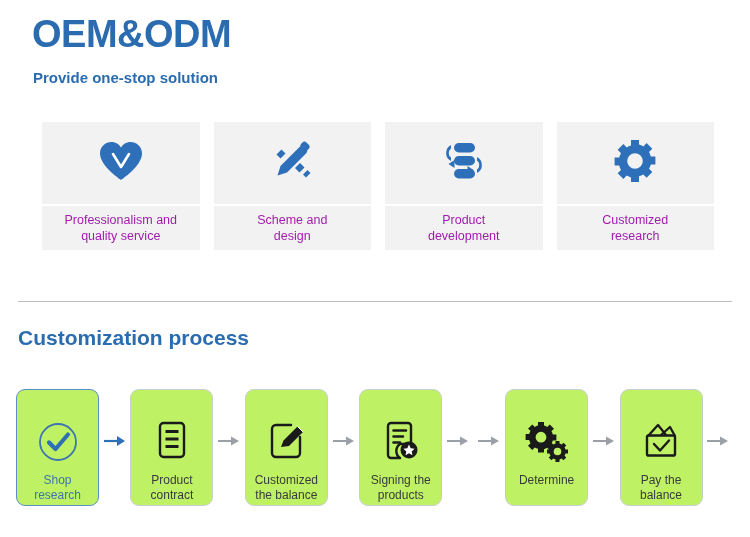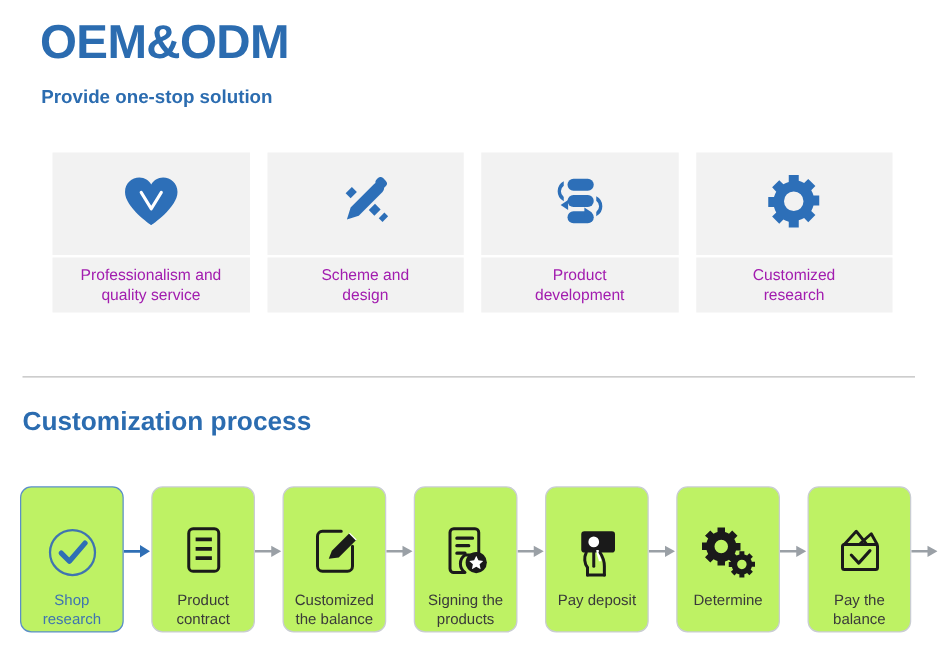--- a/index.html
+++ b/index.html
@@ -266,37 +266,20 @@
       </div>
     </div>
 
     <div class="arrow">
       <svg width="22" height="12" viewBox="0 0 22 12">
         <path d="M0 6 H14" stroke="#9aa0a6" stroke-width="2"></path>
         <path d="M13 1.5 L21 6 L13 10.5 Z" fill="#9aa0a6"></path>
       </svg>
     </div>
 
-    <div class="step">
-      <div class="step-icon">
-        <svg width="44" height="44" viewBox="0 0 44 44">
-          <rect x="9" y="5" width="27" height="17" rx="2.5" fill="#1a1a1a"></rect>
-          <circle cx="19" cy="13.5" r="4.3" fill="#ffffff"></circle>
-          <path d="M22 20 C22 24 24 26 24 29" fill="none" stroke="#ffffff" stroke-width="2"></path>
-          <path d="M13 22 C11 26 11.5 31 14 34 L14 40" fill="none" stroke="#1a1a1a" stroke-width="2.4" stroke-linecap="round"></path>
-          <path d="M19 22 L19 33" fill="none" stroke="#1a1a1a" stroke-width="2.4" stroke-linecap="round"></path>
-          <path d="M24 22 C26 25 27.5 28 27.5 33 L27.5 40" fill="none" stroke="#1a1a1a" stroke-width="2.4" stroke-linecap="round"></path>
-          <path d="M14 40 H27.5" fill="none" stroke="#1a1a1a" stroke-width="2.4" stroke-linecap="round"></path>
-        </svg>
-      </div>
-      <div class="step-label">
-        <span>Pay deposit</span><br>
-        <span></span>
-      </div>
-    </div>
 
     <div class="arrow">
       <svg width="22" height="12" viewBox="0 0 22 12">
         <path d="M0 6 H14" stroke="#9aa0a6" stroke-width="2"></path>
         <path d="M13 1.5 L21 6 L13 10.5 Z" fill="#9aa0a6"></path>
       </svg>
     </div>
 
     <div class="step">
       <div class="step-icon">

